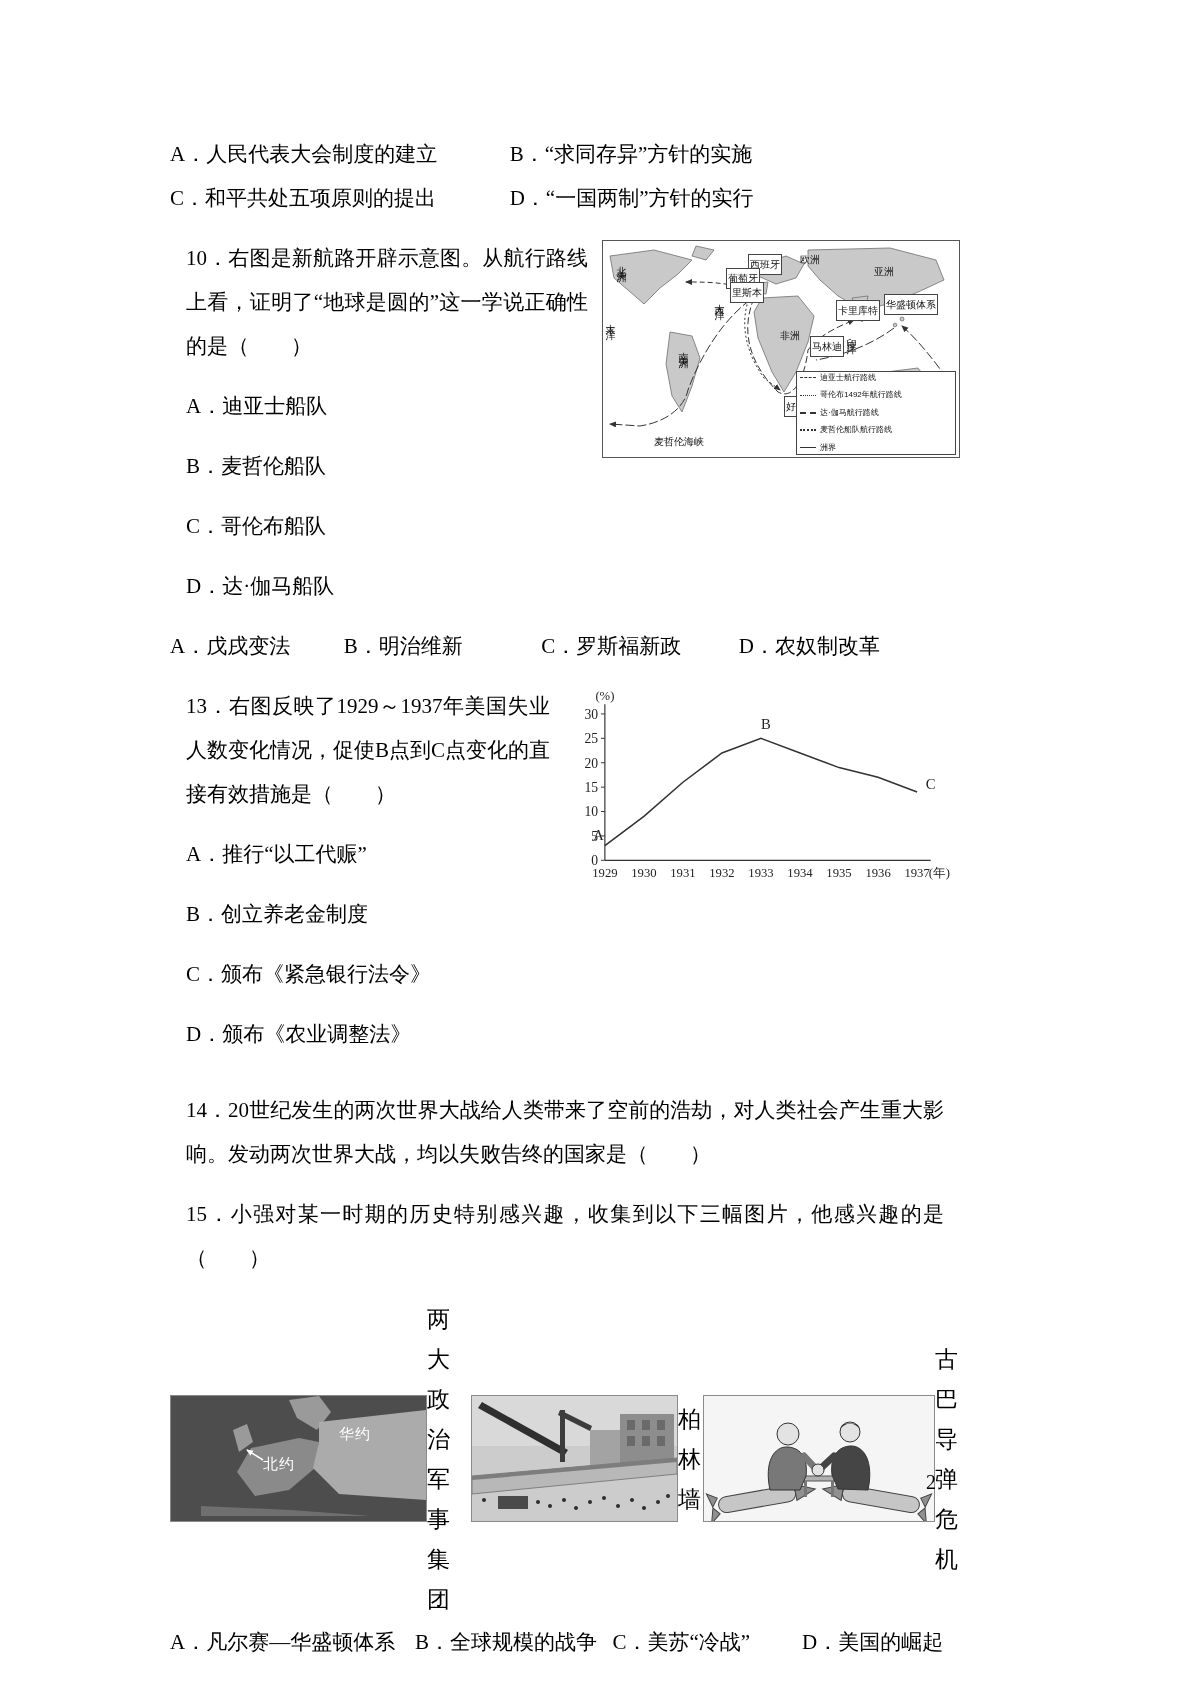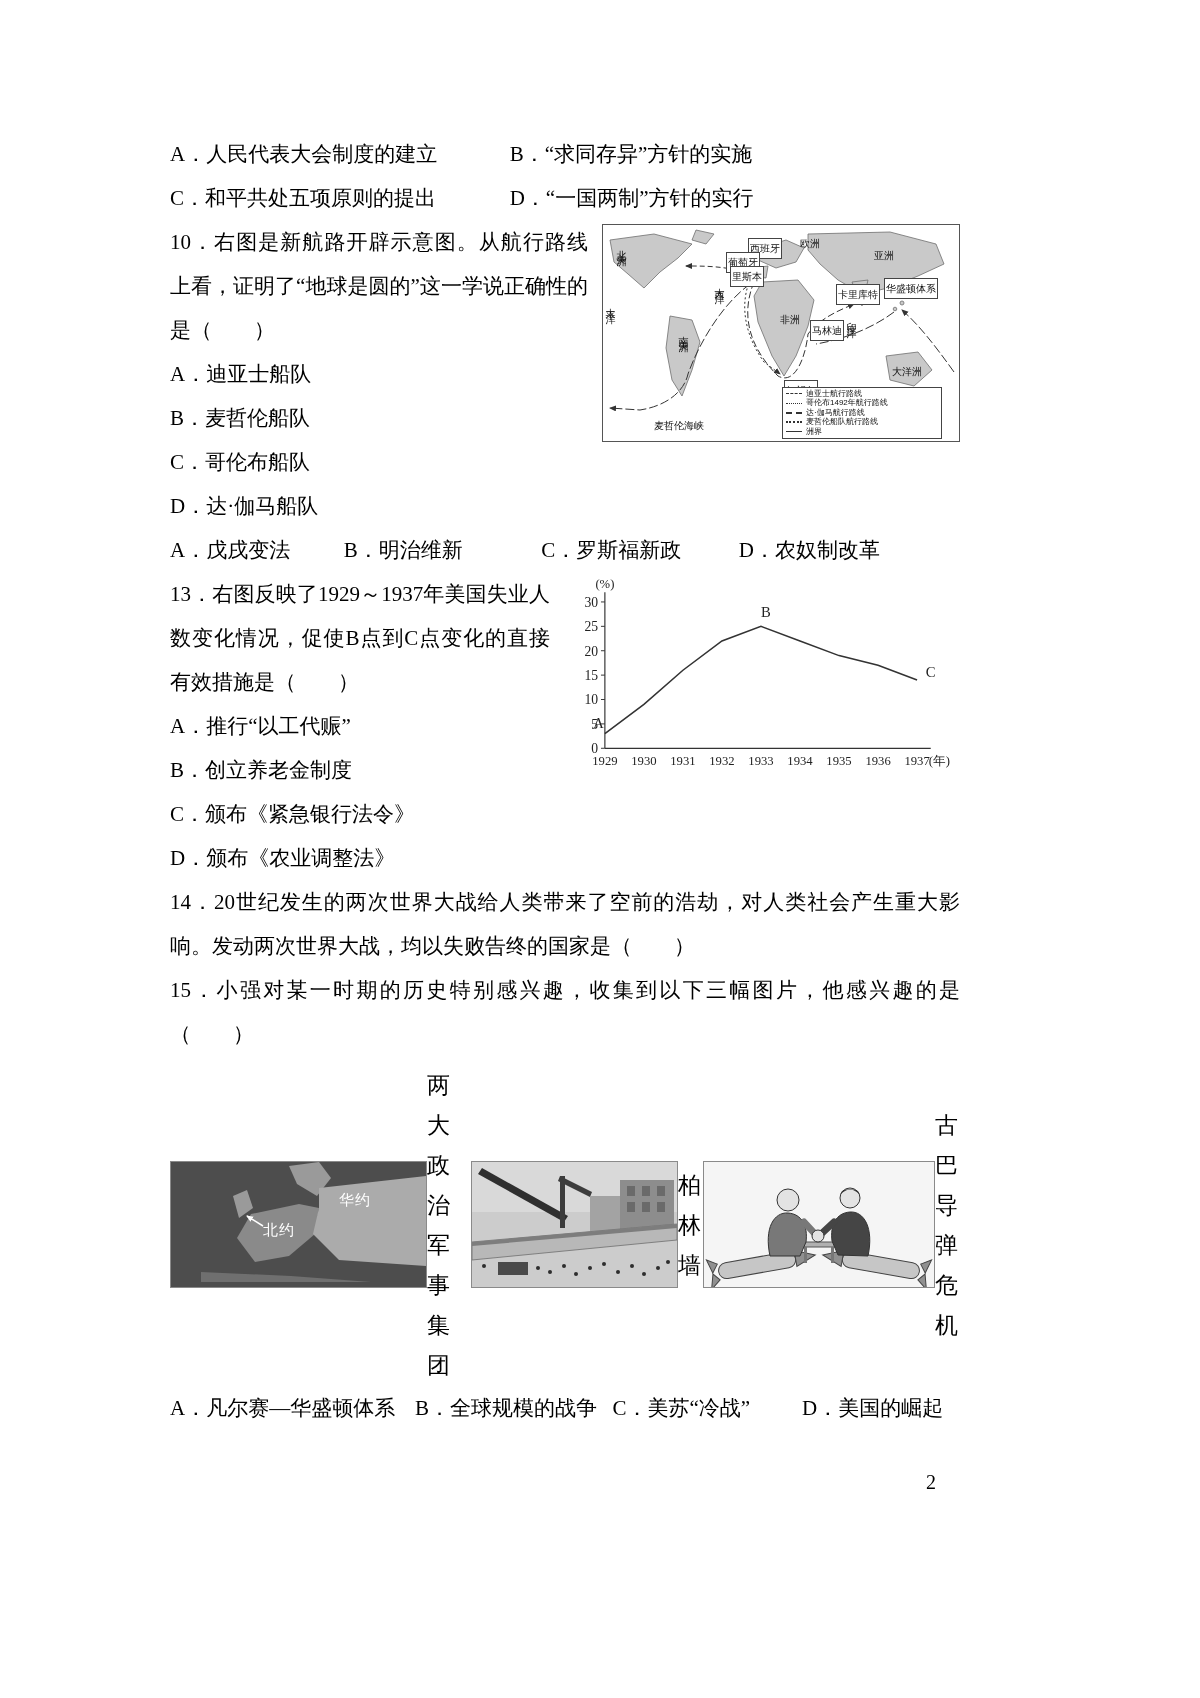--- a/index.html
+++ b/index.html
@@ -1,34 +1,34 @@
 <!DOCTYPE html>
 <html><head>
 <meta charset="utf-8">
 <style>
   html,body{margin:0;padding:0}
   body{width:1200px;height:1698px;position:relative;background:#fff;color:#000;
        font-family:"Liberation Serif","DejaVu Serif",serif;font-size:21px;overflow:hidden}
   .page{position:absolute;inset:0;padding:132px 240px 40px 170px}
-  p{margin:0;line-height:44px}
+  p{margin:16px;line-height:44px}
   section{margin:0}
   .qtext{text-align:justify}
   .opts-grid2{display:grid;grid-template-columns:43% 57%;line-height:44px}
   .opts-grid4{display:grid;grid-template-columns:22% 25% 25% 28%;line-height:44px}
   .opts-grid4b{display:grid;grid-template-columns:31% 25% 24% 20%;line-height:44px}
   .clearfix::after{content:"";display:block;clear:both}
 
   
   .map-float{float:right;width:358px;height:218px;margin:4px 0 6px 14px;position:relative;
              font-family:"Liberation Sans","DejaVu Sans",sans-serif}
   .map-label{position:absolute;font-size:10px;line-height:11px;color:#111;white-space:nowrap}
   .map-label.boxed{border:1px solid #444;background:#fff;padding:4px 1px}
   .map-label.vert{writing-mode:vertical-rl;letter-spacing:3px}
-  .legend-box{position:absolute;right:18px;bottom:3px;width:152px;border:1px solid #444;background:#fff;
-              padding:2px 3px;display:flex;flex-direction:column;gap:1px}
+  .legend-box{position:absolute;right:4px;bottom:3px;width:152px;border:1px solid #444;background:#fff;
+              padding:2px 3px;display:flex;flex-direction:column;gap:9px}
   .legend-row{display:flex;align-items:center;gap:4px;font-size:8px;line-height:8.5px;color:#111}
   .legend-line{width:16px;height:0;border-top:1px solid #333;flex:0 0 auto}
   .ls-1{border-top-style:dashed}
   .ls-2{border-top-style:dotted}
   .ls-3{border-top-style:dashed;border-top-width:2px}
   .ls-4{border-top-style:dotted;border-top-width:2px}
   .ls-5{border-top-style:solid}
 
   
   .chart-float{float:right;width:400px;height:212px;margin:2px 0 4px 10px}

